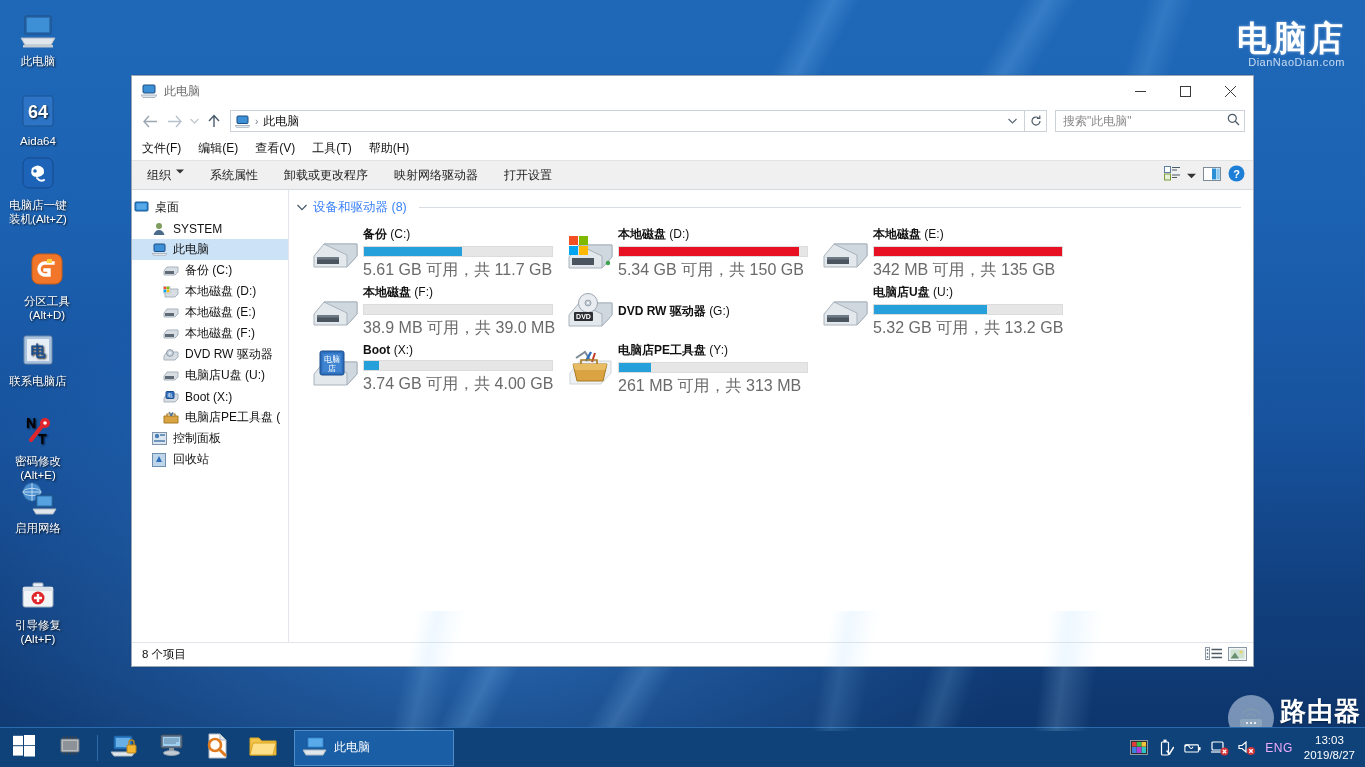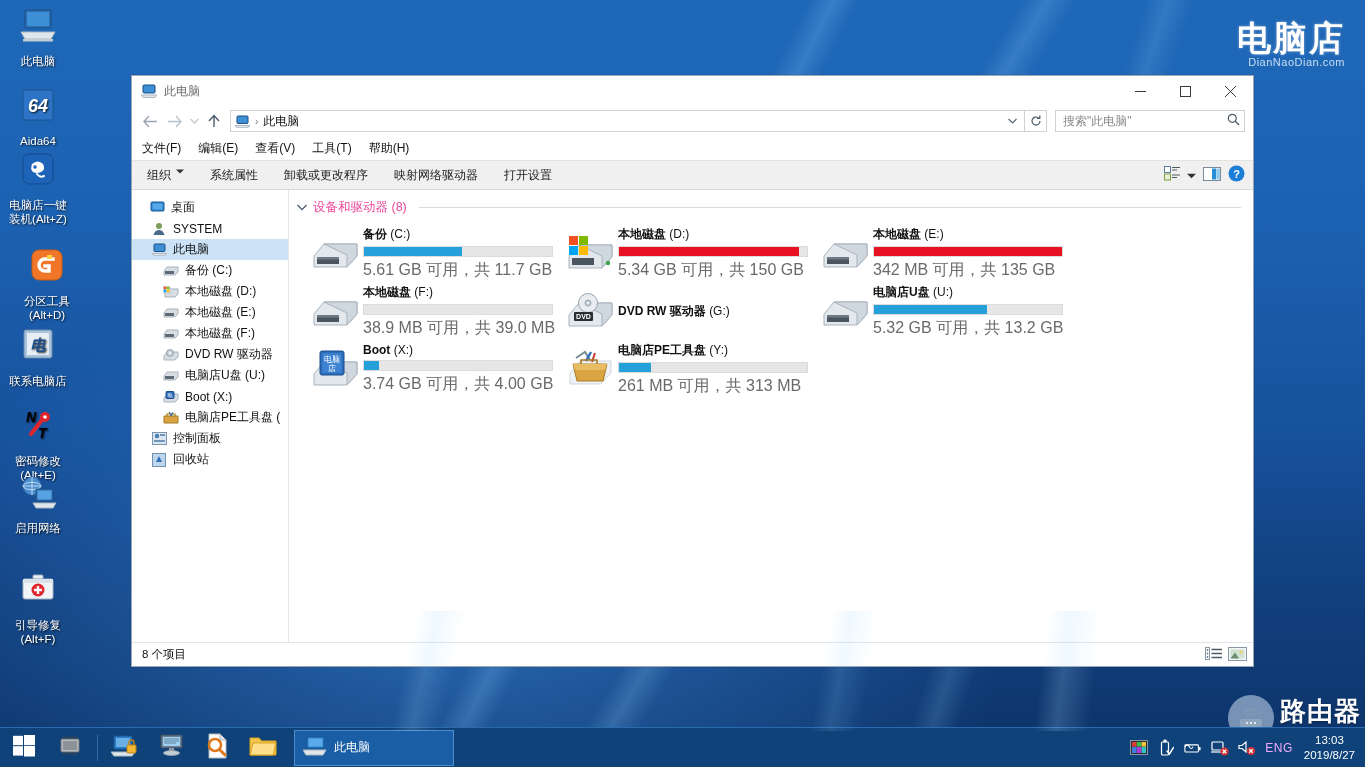--- a/index.html
+++ b/index.html
@@ -38,21 +38,21 @@
     text-align: center;
     color: #ffffff;
     font-size: 11.5px;
     line-height: 14px;
     text-shadow: 1px 1px 2px rgba(0,0,0,0.85);
     cursor: default;
   }
   .desk-icon .glyph {
     width: 42px; height: 42px;
     margin: 0 auto 4px;
-    display: flex; align-items: flex-start; justify-content: center; font-style: italic;
+    display: flex; align-items: flex-end; justify-content: center;
   }
   .desk-icon .lbl { display: block; white-space: pre-line; }
 
   
   #explorer {
     position: absolute;
     left: 131px; top: 75px;
     width: 1123px; height: 592px;
     background: #ffffff;
     border: 1px solid #9ba7b4;
@@ -134,36 +134,36 @@
   .body { flex: 1 1 auto; display: flex; min-height: 0; }
 
   .navpane {
     width: 157px; flex: 0 0 157px;
     background: #fff;
     border-right: 1px solid #e2e6ea;
     padding-top: 7px; overflow: hidden;
   }
   .nav-item {
     height: 21px; display: flex; align-items: center;
-    font-size: 12px; color: #111; padding-left: 16px;
+    font-size: 12px; color: #111; padding-left: 0;
     white-space: nowrap;
   }
   .nav-item .ni-glyph { width: 18px; display:flex; align-items:center; justify-content:center; margin-right:5px; flex:0 0 18px;}
   .nav-item.sel { background: #cce2f7; }
   .nav-item.lvl1 { padding-left: 18px; }
   .nav-item.lvl2 { padding-left: 30px; }
 
   .content { flex: 1 1 auto; position: relative; overflow: hidden; background:#fff; }
 
   .group-head {
     display: flex; align-items: center;
     padding: 9px 12px 0 8px; gap: 6px;
   }
   .group-head .gh-caret { color:#4a5b6b; font-size:10px; }
-  .group-head .gh-text { font-size: 12.5px; color: #ec4899; white-space: nowrap; }
+  .group-head .gh-text { font-size: 12.5px; color: #3b82f6; white-space: nowrap; }
   .group-head .gh-rule { flex:1 1 auto; height:1px; background:#d7dde3; margin-left:6px; }
 
   .tiles {
     display: flex; flex-wrap: wrap;
     align-content: flex-start;
     padding: 9px 0 0 16px;
   }
   .tile {
     width: 255px; height: 56px;
     display: flex; align-items: center;

